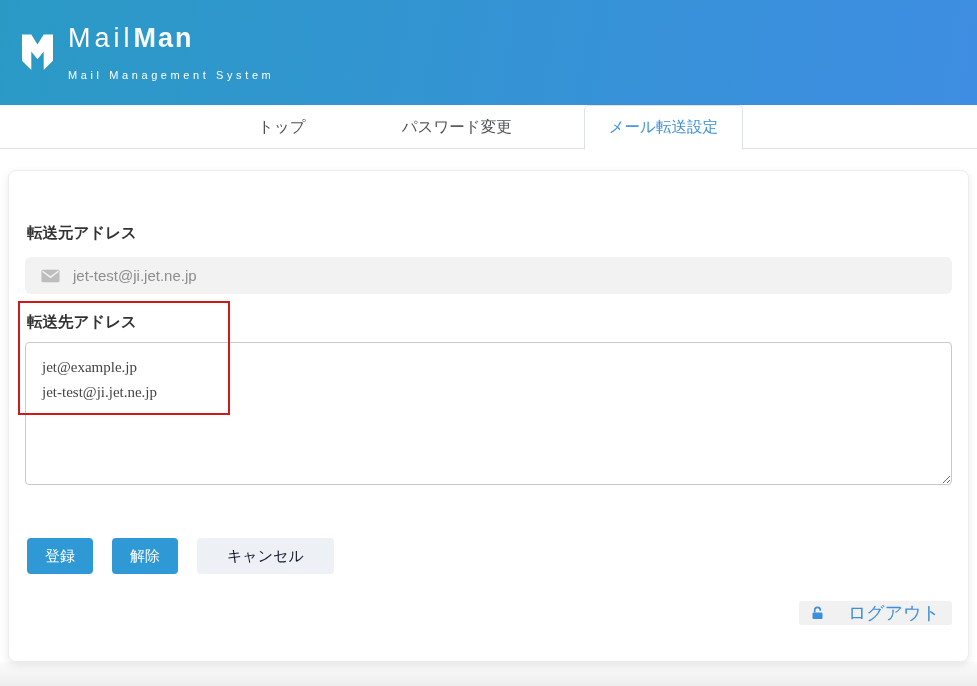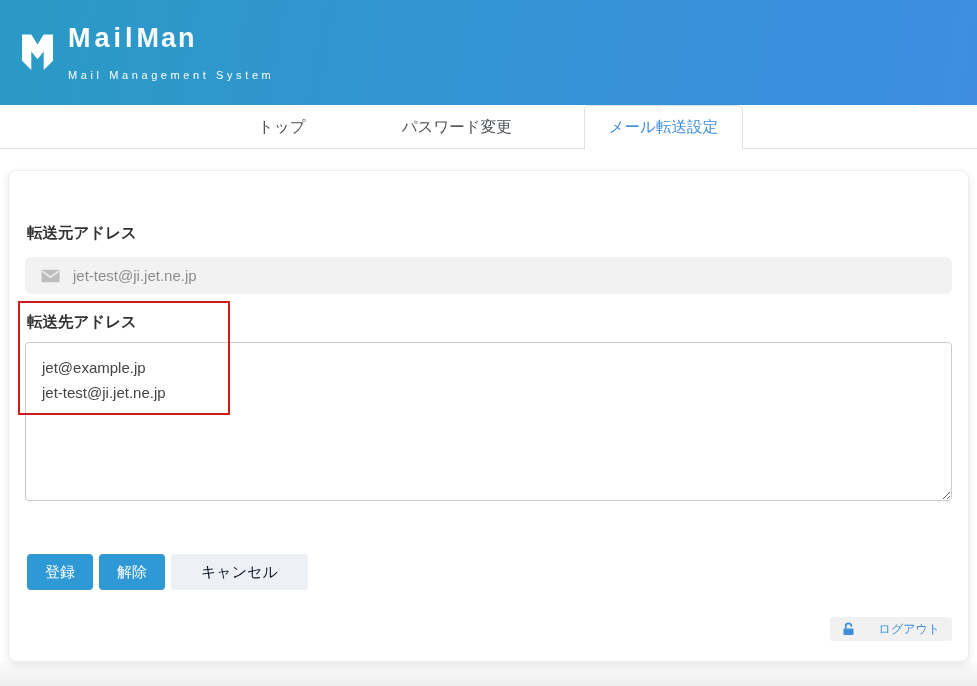--- a/index.html
+++ b/index.html
@@ -12,21 +12,21 @@
 
   
   .app-header {
     height: 105px;
     background: linear-gradient(100deg, #2a9ac5 0%, #3e8de2 100%);
     display: flex; align-items: center;
     padding-left: 22px;
   }
   .logo-icon { margin-right: 15px; display: flex; align-items: center; }
   .brand-line { color: #fff; font-size: 27px; line-height: 1; letter-spacing: 2px; }
-  .brand-bold { font-weight: 700; letter-spacing: 4px; text-align: right; }
+  .brand-bold { font-weight: 400; letter-spacing: 4px; text-align: right; }
   .brand-light { font-weight: 700; opacity: .96; }
   .brand-tagline {
     color: #fff; font-size: 11px; font-weight: 500;
     letter-spacing: 3.6px; margin-top: 17px;
   }
 
   
   .main-nav {
     height: 44px; background: #fff;
     border-bottom: 1px solid #dee2e6;
@@ -60,49 +60,49 @@
     margin: 0 0 14px 2px; line-height: 20px;
   }
   .source-field {
     height: 37px; background: #f2f2f2; border-radius: 6px;
     display: flex; align-items: center; gap: 13px;
     padding: 0 16px; margin-bottom: 18px;
     color: #8d8d8d; font-size: 15px;
   }
   .dest-label { margin-top: 16px; margin-bottom: 10px; }
   .dest-textarea {
-    display: block; width: 100%; height: 159px;
+    display: block; width: 100%; height: 143px;
     border: 1px solid #c9c9c9; border-radius: 4px;
     padding: 12px 16px;
-    font-family: Liberation Sans, sans-serif;
+    font-family: Liberation Serif, serif;
     font-size: 15px; line-height: 25px; color: #444;
     resize: both; outline: none;
   }
   .annotation-box {
     position: absolute; left: 9px; top: 130px;
     width: 212px; height: 114px;
     border: 2px solid #cf1a1a;
     pointer-events: none;
   }
 
-  .actions { display: flex; gap: 6px; margin: 53px 0 0 2px; }
+  .actions { display: flex; gap: 19px; margin: 53px 0 0 2px; }
   .btn {
     height: 36px; border: none; border-radius: 4px;
     font-family: inherit; font-size: 15px; cursor: pointer;
     display: inline-flex; align-items: center;
   }
   .btn-primary { background: #2f99d6; color: #fff; padding: 0 18px; }
   .btn-light { background: #edf1f6; color: #0f172a; padding: 0 30px; }
 
   .logout-row { display: flex; justify-content: flex-end; margin-top: 27px; }
   .logout-btn {
     height: 24px; background: #f1f1f1; border: none; border-radius: 3px;
     display: inline-flex; align-items: center; gap: 24px;
     padding: 0 12px; cursor: pointer;
-    color: #3d8edb; font-family: inherit; font-size: 12px;
+    color: #3d8edb; font-family: inherit; font-size: 18px;
   }
 
   .page-bottom {
     height: 24px;
     background: linear-gradient(180deg, #fbfbfb, #eeeeee);
   }
 </style>
 </head>
 <body>
 

